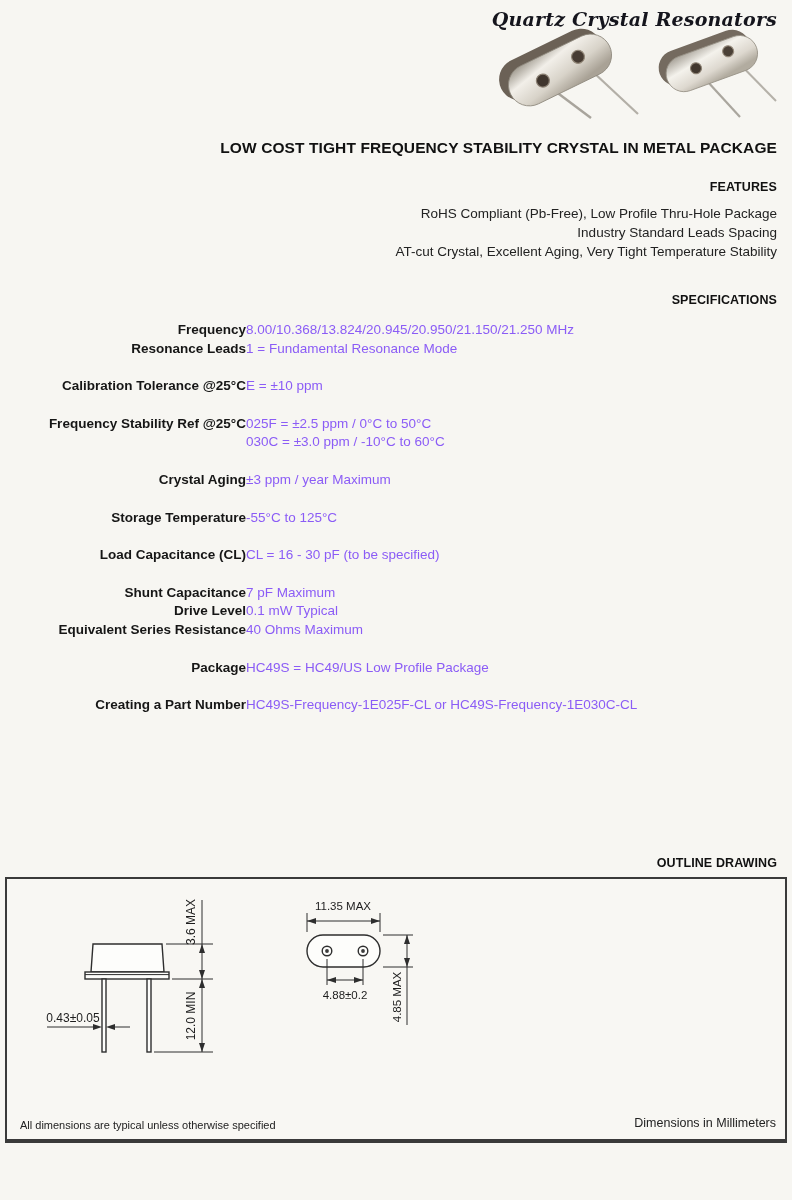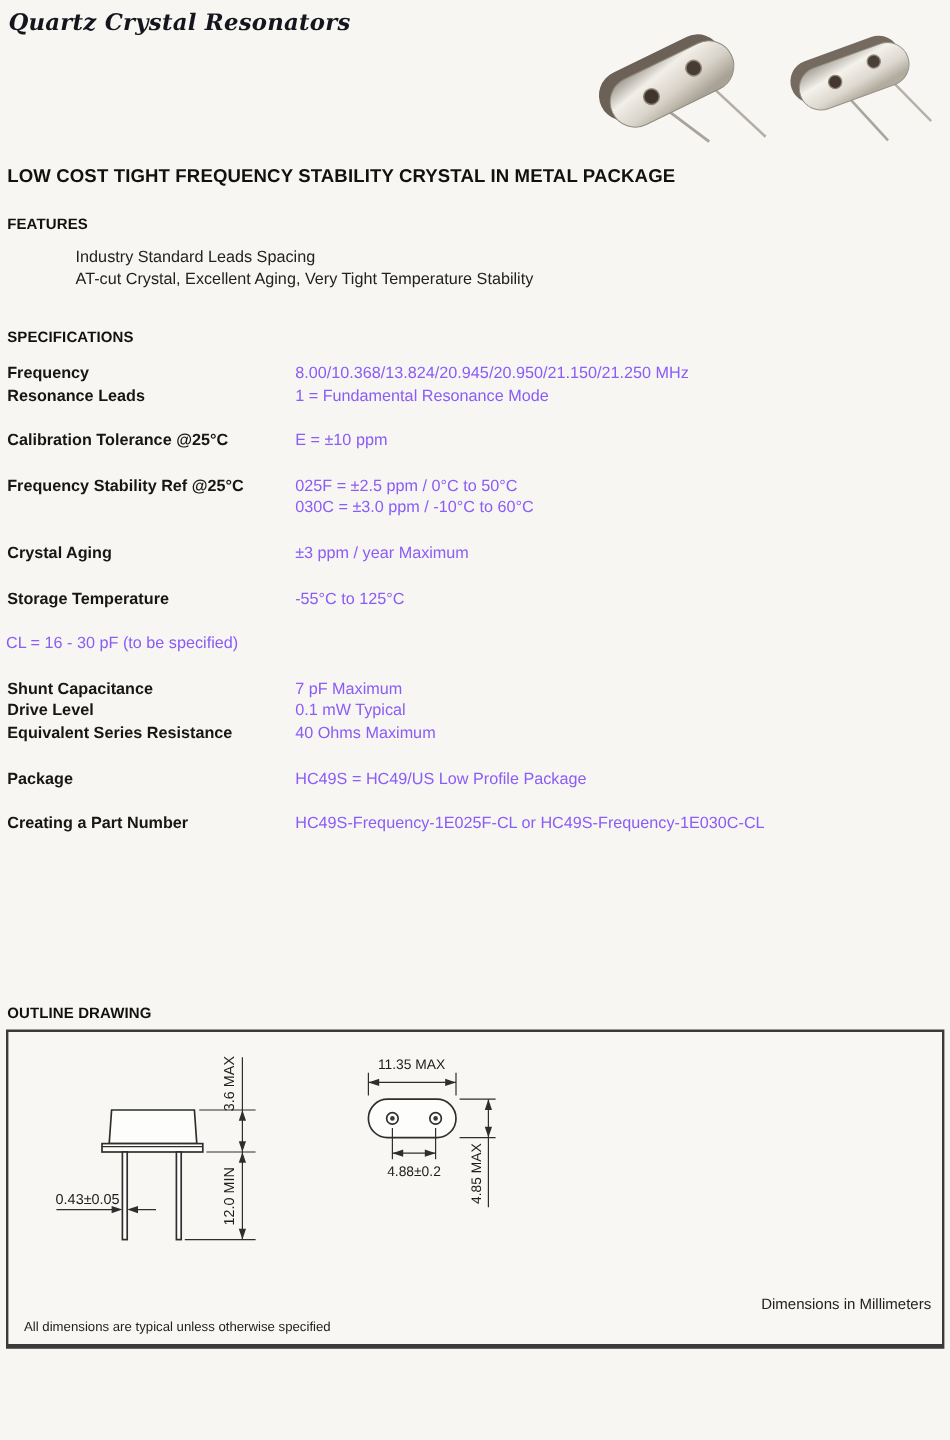--- a/index.html
+++ b/index.html
@@ -4,21 +4,21 @@
 <style>
   html,body{margin:0;padding:0;}
   body{
     width:792px;height:1200px;
     background:#f7f6f2;
     color:#1f1f1f;
     font-family:"Liberation Sans", sans-serif;
     position:relative;
     overflow:hidden;
   }
-  .page{position:relative;padding:5px 5px 0 5px;width:782px;box-sizing:border-box;}
+  .page{position:relative;padding:5px 5px 0 5px;width:782px;box-sizing:border-box;text-align:right;}
   .doc-title{
     font-family:"DejaVu Serif", serif;
     font-style:italic;font-weight:bold;
     font-size:19px;color:#15151d;
     margin:3px 0 0 2px;letter-spacing:.2px;
   }
   .photo-wrap{position:absolute;top:8px;right:0px;width:312px;height:112px;}
   .main-heading{
     font-size:15.5px;font-weight:bold;color:#111;
     margin:109px 0 0 1px;letter-spacing:.1px;
@@ -44,21 +44,21 @@
     width:782px;height:266px;box-sizing:border-box;
     border:2px solid #3a3a3a;border-bottom-width:4px;
     position:relative;background:#f8f7f3;
   }
   .drawing{position:absolute;}
   .outline-note-left{
     position:absolute;left:13px;bottom:8px;
     font-size:11px;color:#222;
   }
   .outline-note-right{
-    position:absolute;right:9px;bottom:26px;
+    position:absolute;right:9px;bottom:9px;
     font-size:12.5px;color:#222;
   }
   svg text{font-family:"Liberation Sans", sans-serif;fill:#1d1d1d;}
   .dim-line{stroke:#2e2e2e;stroke-width:1;fill:none;}
   .part-line{stroke:#2e2e2e;stroke-width:1.4;fill:#fdfdfb;}
   .arrow{fill:#2e2e2e;stroke:none;}
 </style>
 </head>
 <body style="background: rgb(247, 246, 242); color: rgb(31, 31, 31);">
 
@@ -102,20 +102,21 @@
         <circle cx="-16" cy="3" r="5.5" fill="#42382f" stroke="#8e8375" stroke-width="1.1"></circle>
         <circle cx="20" cy="-2" r="5.5" fill="#4a4036" stroke="#968b7c" stroke-width="1.1"></circle>
       </g>
     </svg>
   </div>
 
   <h2 class="main-heading">LOW COST TIGHT FREQUENCY STABILITY CRYSTAL IN METAL PACKAGE</h2>
 
   <h3 class="section-heading features-heading">FEATURES</h3>
   <ul class="features-list" id="features-list">
+      <li>RoHS Compliant (Pb-Free), Low Profile Thru-Hole Package</li>
       <li>Industry Standard Leads Spacing</li>
       <li>AT-cut Crystal, Excellent Aging, Very Tight Temperature Stability</li>
     </ul>
 
   <h3 class="section-heading specs-heading">SPECIFICATIONS</h3>
   <div class="spec-groups" id="spec-groups">
       <div class="spec-group">
         <div class="spec-row">
           <span class="spec-label">Frequency</span>
           <span class="spec-value">8.00/10.368/13.824/20.945/20.950/21.150/21.250 MHz</span>
@@ -148,20 +149,21 @@
         </div>
       </div>
       <div class="spec-group">
         <div class="spec-row">
           <span class="spec-label">Storage Temperature</span>
           <span class="spec-value">-55°C to 125°C</span>
         </div>
       </div>
       <div class="spec-group">
         <div class="spec-row">
+          <span class="spec-label">Load Capacitance (CL)</span>
           <span class="spec-value">CL = 16 - 30 pF (to be specified)</span>
         </div>
       </div>
       <div class="spec-group">
         <div class="spec-row">
           <span class="spec-label">Shunt Capacitance</span>
           <span class="spec-value">7 pF Maximum</span>
         </div>
         <div class="spec-row">
           <span class="spec-label">Drive Level</span>

